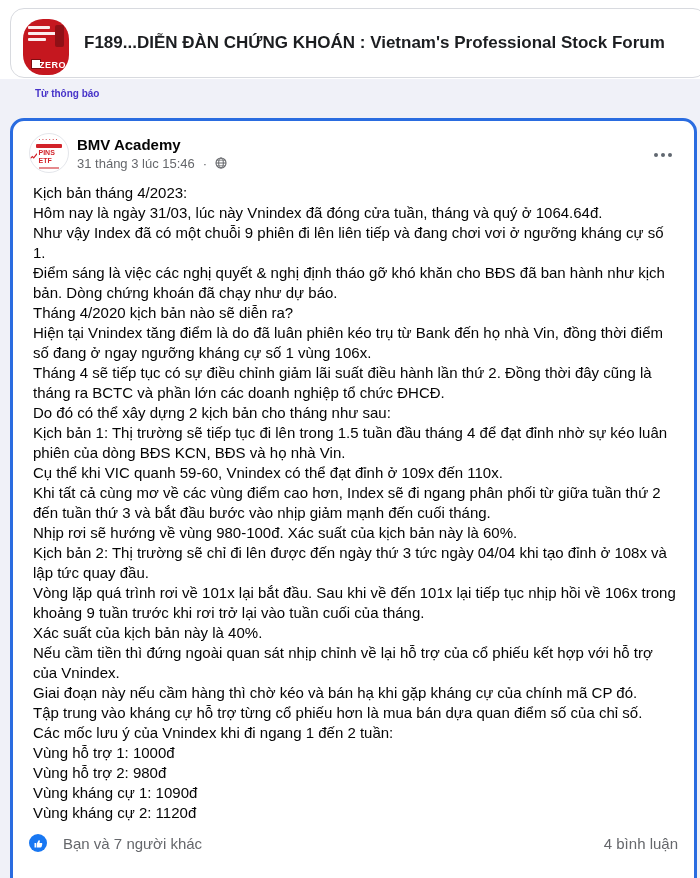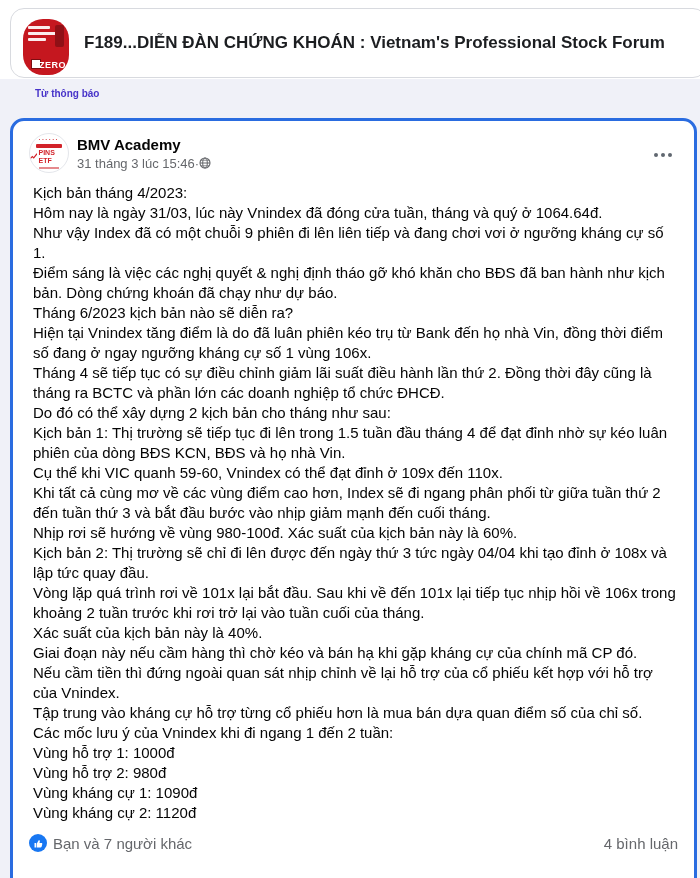--- a/index.html
+++ b/index.html
@@ -76,41 +76,41 @@
   .avatar .dots { color:#d2232a; font-size:4px; letter-spacing:2px; line-height:4px; }
   .avatar .redbar { width:26px; height:4px; background:#d2232a; border-radius:1px; margin:2px 0 1px; }
   .avatar .brand {
     color:#d2232a; font-size:7px; font-weight:700; line-height:8px;
     display:flex; align-items:center; gap:1px;
   }
   .avatar .redbar2 { width:20px; height:2px; background:#e58a8d; margin-top:2px; }
   .post-meta { margin-left:8px; flex:1 1 auto; }
   .author-name { font-size:15px; font-weight:700; color:#050505; line-height:19px; cursor:pointer; }
   .time-row {
-    display:flex; align-items:center; gap:0;
+    display:flex; align-items:center; gap:8px;
     font-size:13px; color:#65676b; line-height:17px; margin-top:1px;
   }
   .menu-btn {
     display:flex; gap:3px; align-items:center;
     padding:10px 6px 6px 6px; cursor:pointer;
   }
   .menu-btn i { width:4px; height:4px; border-radius:50%; background:#606770; display:block; }
   
   .post-body {
     padding:4px 16px 0 20px;
     font-size:15px; line-height:20px; color:#050505;
   }
   .post-line { min-height:20px; }
   
   .post-footer {
     display:flex; align-items:center; justify-content:space-between;
     padding:11px 16px 10px 16px;
     font-size:15px; color:#65676b;
   }
-  .reaction-left { display:flex; align-items:center; gap:6px; cursor:pointer; }
+  .reaction-left { display:flex; align-items:center; gap:16px; cursor:pointer; }
   .like-bubble {
     width:18px; height:18px; border-radius:50%;
     background:#1877f2;
     display:flex; align-items:center; justify-content:center;
     flex:0 0 auto;
   }
   .comment-count { cursor:pointer; }
 </style>
 </head>
 <body>
@@ -164,33 +164,33 @@
         <i></i>
         <i></i>
     </div>
   </div>
 
   <div class="post-body">
       <div class="post-line">Kịch bản tháng 4/2023:</div>
       <div class="post-line">Hôm nay là ngày 31/03, lúc này Vnindex đã đóng cửa tuần, tháng và quý ở 1064.64đ.</div>
       <div class="post-line">Như vậy Index đã có một chuỗi 9 phiên đi lên liên tiếp và đang chơi vơi ở ngưỡng kháng cự số 1.</div>
       <div class="post-line">Điểm sáng là việc các nghị quyết &amp; nghị định tháo gỡ khó khăn cho BĐS đã ban hành như kịch bản. Dòng chứng khoán đã chạy như dự báo.</div>
-      <div class="post-line">Tháng 6/2023 kịch bản nào sẽ diễn ra?</div>
+      <div class="post-line">Tháng 4/2020 kịch bản nào sẽ diễn ra?</div>
       <div class="post-line">Hiện tại Vnindex tăng điểm là do đã luân phiên kéo trụ từ Bank đến họ nhà Vin, đồng thời điểm số đang ở ngay ngưỡng kháng cự số 1 vùng 106x.</div>
       <div class="post-line">Tháng 4 sẽ tiếp tục có sự điều chỉnh giảm lãi suất điều hành lần thứ 2. Đồng thời đây cũng là tháng ra BCTC và phần lớn các doanh nghiệp tổ chức ĐHCĐ.</div>
       <div class="post-line">Do đó có thể xây dựng 2 kịch bản cho tháng như sau:</div>
       <div class="post-line">Kịch bản 1: Thị trường sẽ tiếp tục đi lên trong 1.5 tuần đầu tháng 4 để đạt đỉnh nhờ sự kéo luân phiên của dòng BĐS KCN, BĐS và họ nhà Vin.</div>
       <div class="post-line">Cụ thể khi VIC quanh 59-60, Vnindex có thể đạt đỉnh ở 109x đến 110x.</div>
       <div class="post-line">Khi tất cả cùng mơ về các vùng điểm cao hơn, Index sẽ đi ngang phân phối từ giữa tuần thứ 2 đến tuần thứ 3 và bắt đầu bước vào nhịp giảm mạnh đến cuối tháng.</div>
       <div class="post-line">Nhịp rơi sẽ hướng về vùng 980-100đ. Xác suất của kịch bản này là 60%.</div>
       <div class="post-line">Kịch bản 2: Thị trường sẽ chỉ đi lên được đến ngày thứ 3 tức ngày 04/04 khi tạo đỉnh ở 108x và lập tức quay đầu.</div>
-      <div class="post-line">Vòng lặp quá trình rơi về 101x lại bắt đầu. Sau khi về đến 101x lại tiếp tục nhịp hồi về 106x trong khoảng 2 tuần trước khi rơi trở lại vào tuần cuối của tháng.</div>
+      <div class="post-line">Vòng lặp quá trình rơi về 101x lại bắt đầu. Sau khi về đến 101x lại tiếp tục nhịp hồi về 106x trong khoảng 9 tuần trước khi rơi trở lại vào tuần cuối của tháng.</div>
       <div class="post-line">Xác suất của kịch bản này là 40%.</div>
+      <div class="post-line">Nếu cầm tiền thì đứng ngoài quan sát nhịp chỉnh về lại hỗ trợ của cổ phiếu kết hợp với hỗ trợ của Vnindex.</div>
       <div class="post-line">Giai đoạn này nếu cầm hàng thì chờ kéo và bán hạ khi gặp kháng cự của chính mã CP đó.</div>
-      <div class="post-line">Nếu cầm tiền thì đứng ngoài quan sát nhịp chỉnh về lại hỗ trợ của cổ phiếu kết hợp với hỗ trợ của Vnindex.</div>
       <div class="post-line">Tập trung vào kháng cự hỗ trợ từng cổ phiếu hơn là mua bán dựa quan điểm số của chỉ số.</div>
       <div class="post-line">Các mốc lưu ý của Vnindex khi đi ngang 1 đến 2 tuần:</div>
       <div class="post-line">Vùng hỗ trợ 1: 1000đ</div>
       <div class="post-line">Vùng hỗ trợ 2: 980đ</div>
       <div class="post-line">Vùng kháng cự 1: 1090đ</div>
       <div class="post-line">Vùng kháng cự 2: 1120đ</div>
     </div>
 
   <div class="post-footer">
     <div class="reaction-left">

